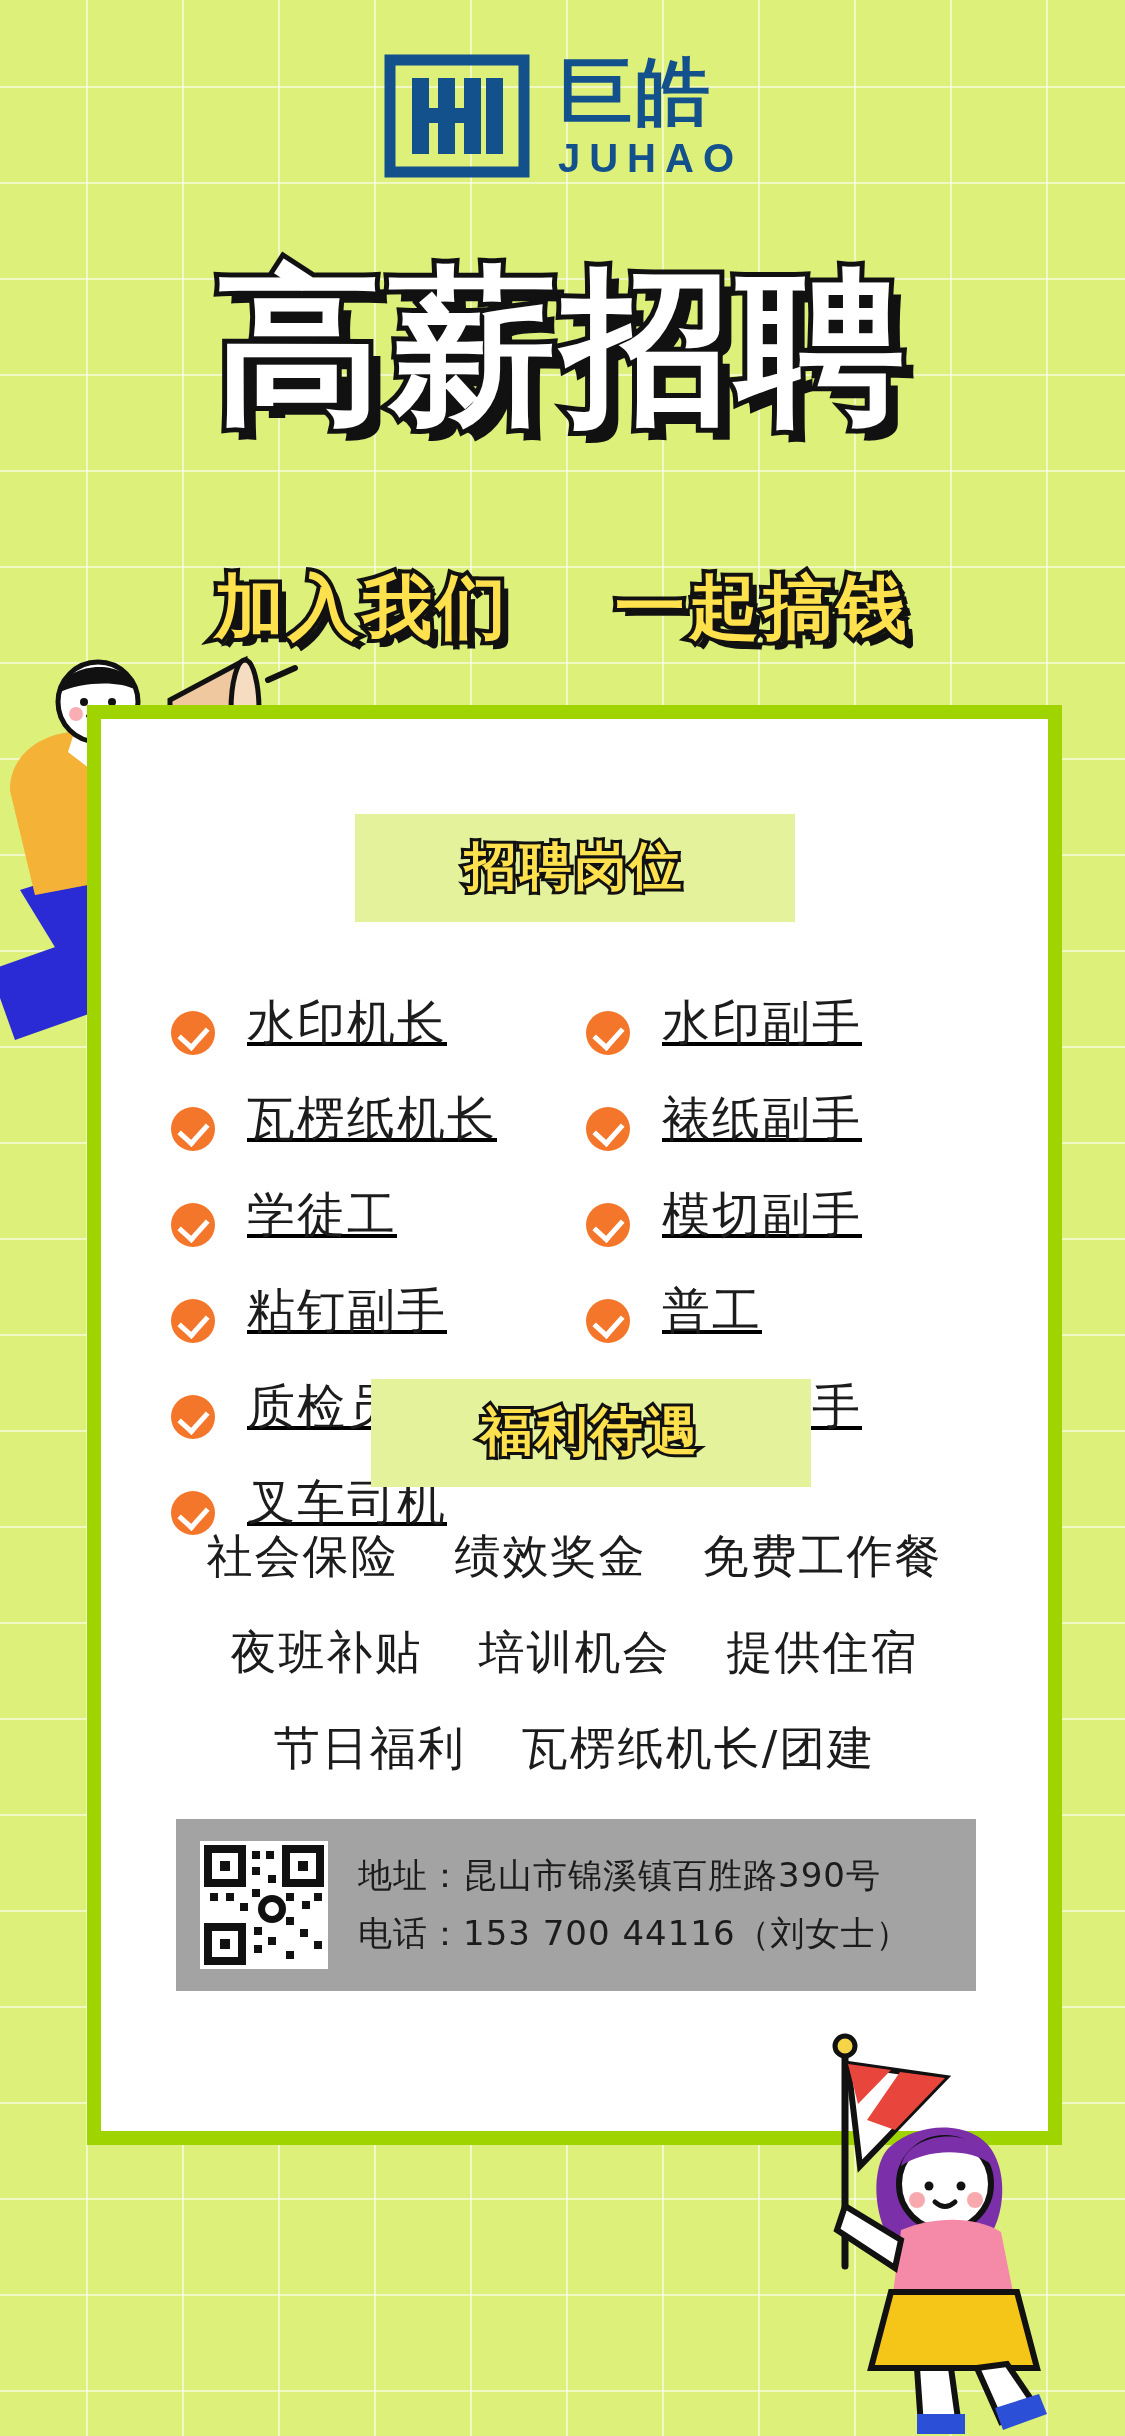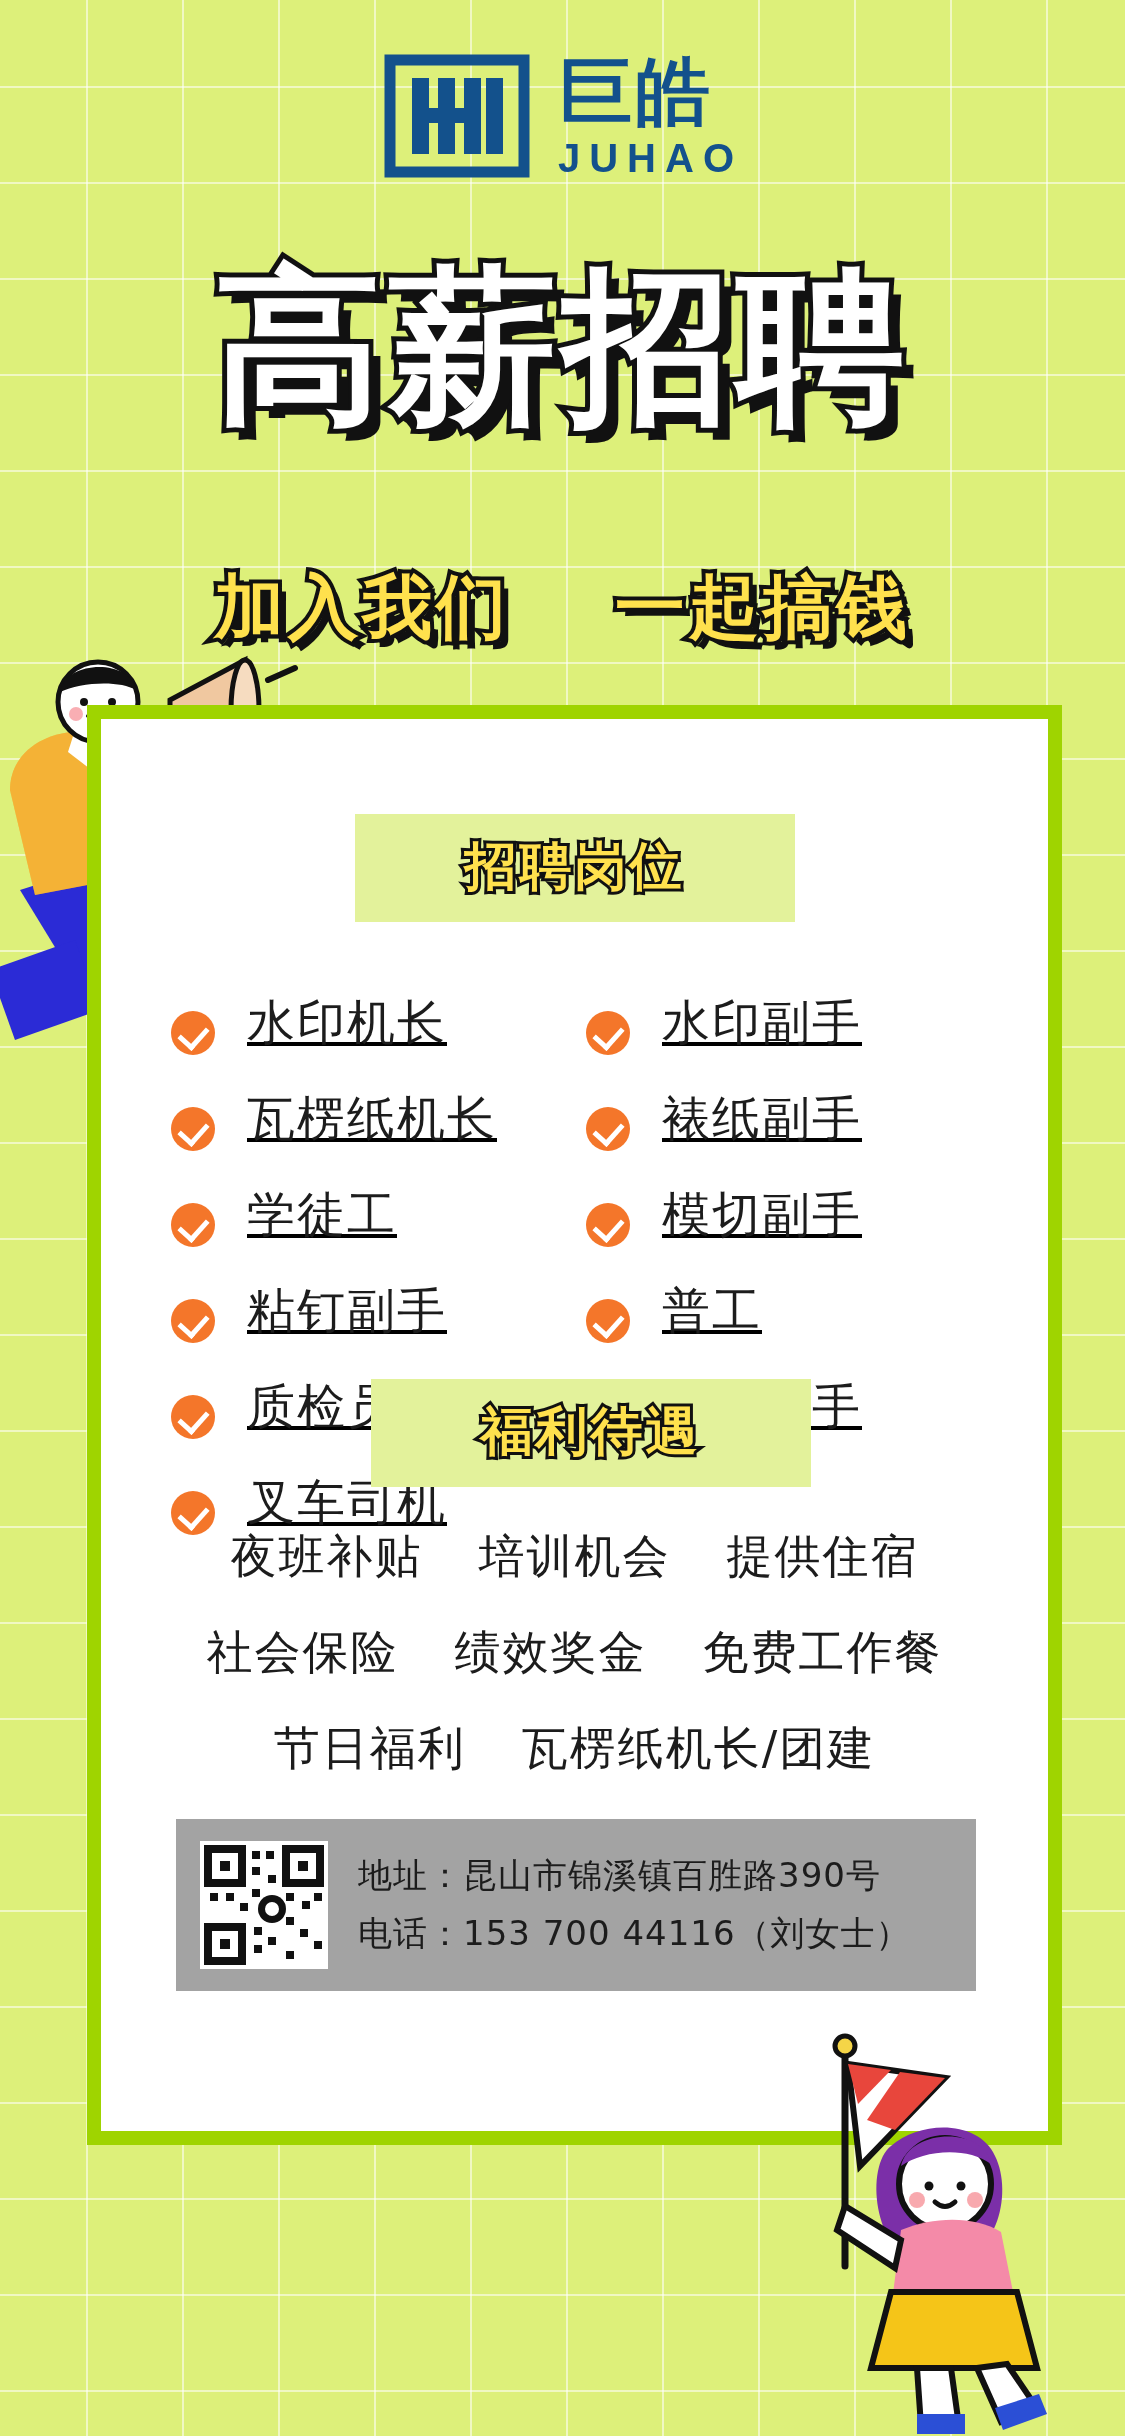--- a/index.html
+++ b/index.html
@@ -356,28 +356,28 @@
     </div>
 
     <div class="welfare-title-pos">
       <div class="section-title">
         <span>福利待遇</span>
       </div>
     </div>
 
     <div class="welfare-rows">
       <div class="welfare-row">
+        <span>社会保险</span>
+        <span>绩效奖金</span>
+        <span>免费工作餐</span>
+      </div>
+      <div class="welfare-row">
         <span>夜班补贴</span>
         <span>培训机会</span>
         <span>提供住宿</span>
-      </div>
-      <div class="welfare-row">
-        <span>社会保险</span>
-        <span>绩效奖金</span>
-        <span>免费工作餐</span>
       </div>
       <div class="welfare-row">
         <span>节日福利</span>
         <span>瓦楞纸机长/团建</span>
       </div>
     </div>
 
     <div class="contact">
       <div class="qr">
         <svg viewBox="0 0 128 128" width="128" height="128" aria-hidden="true">

